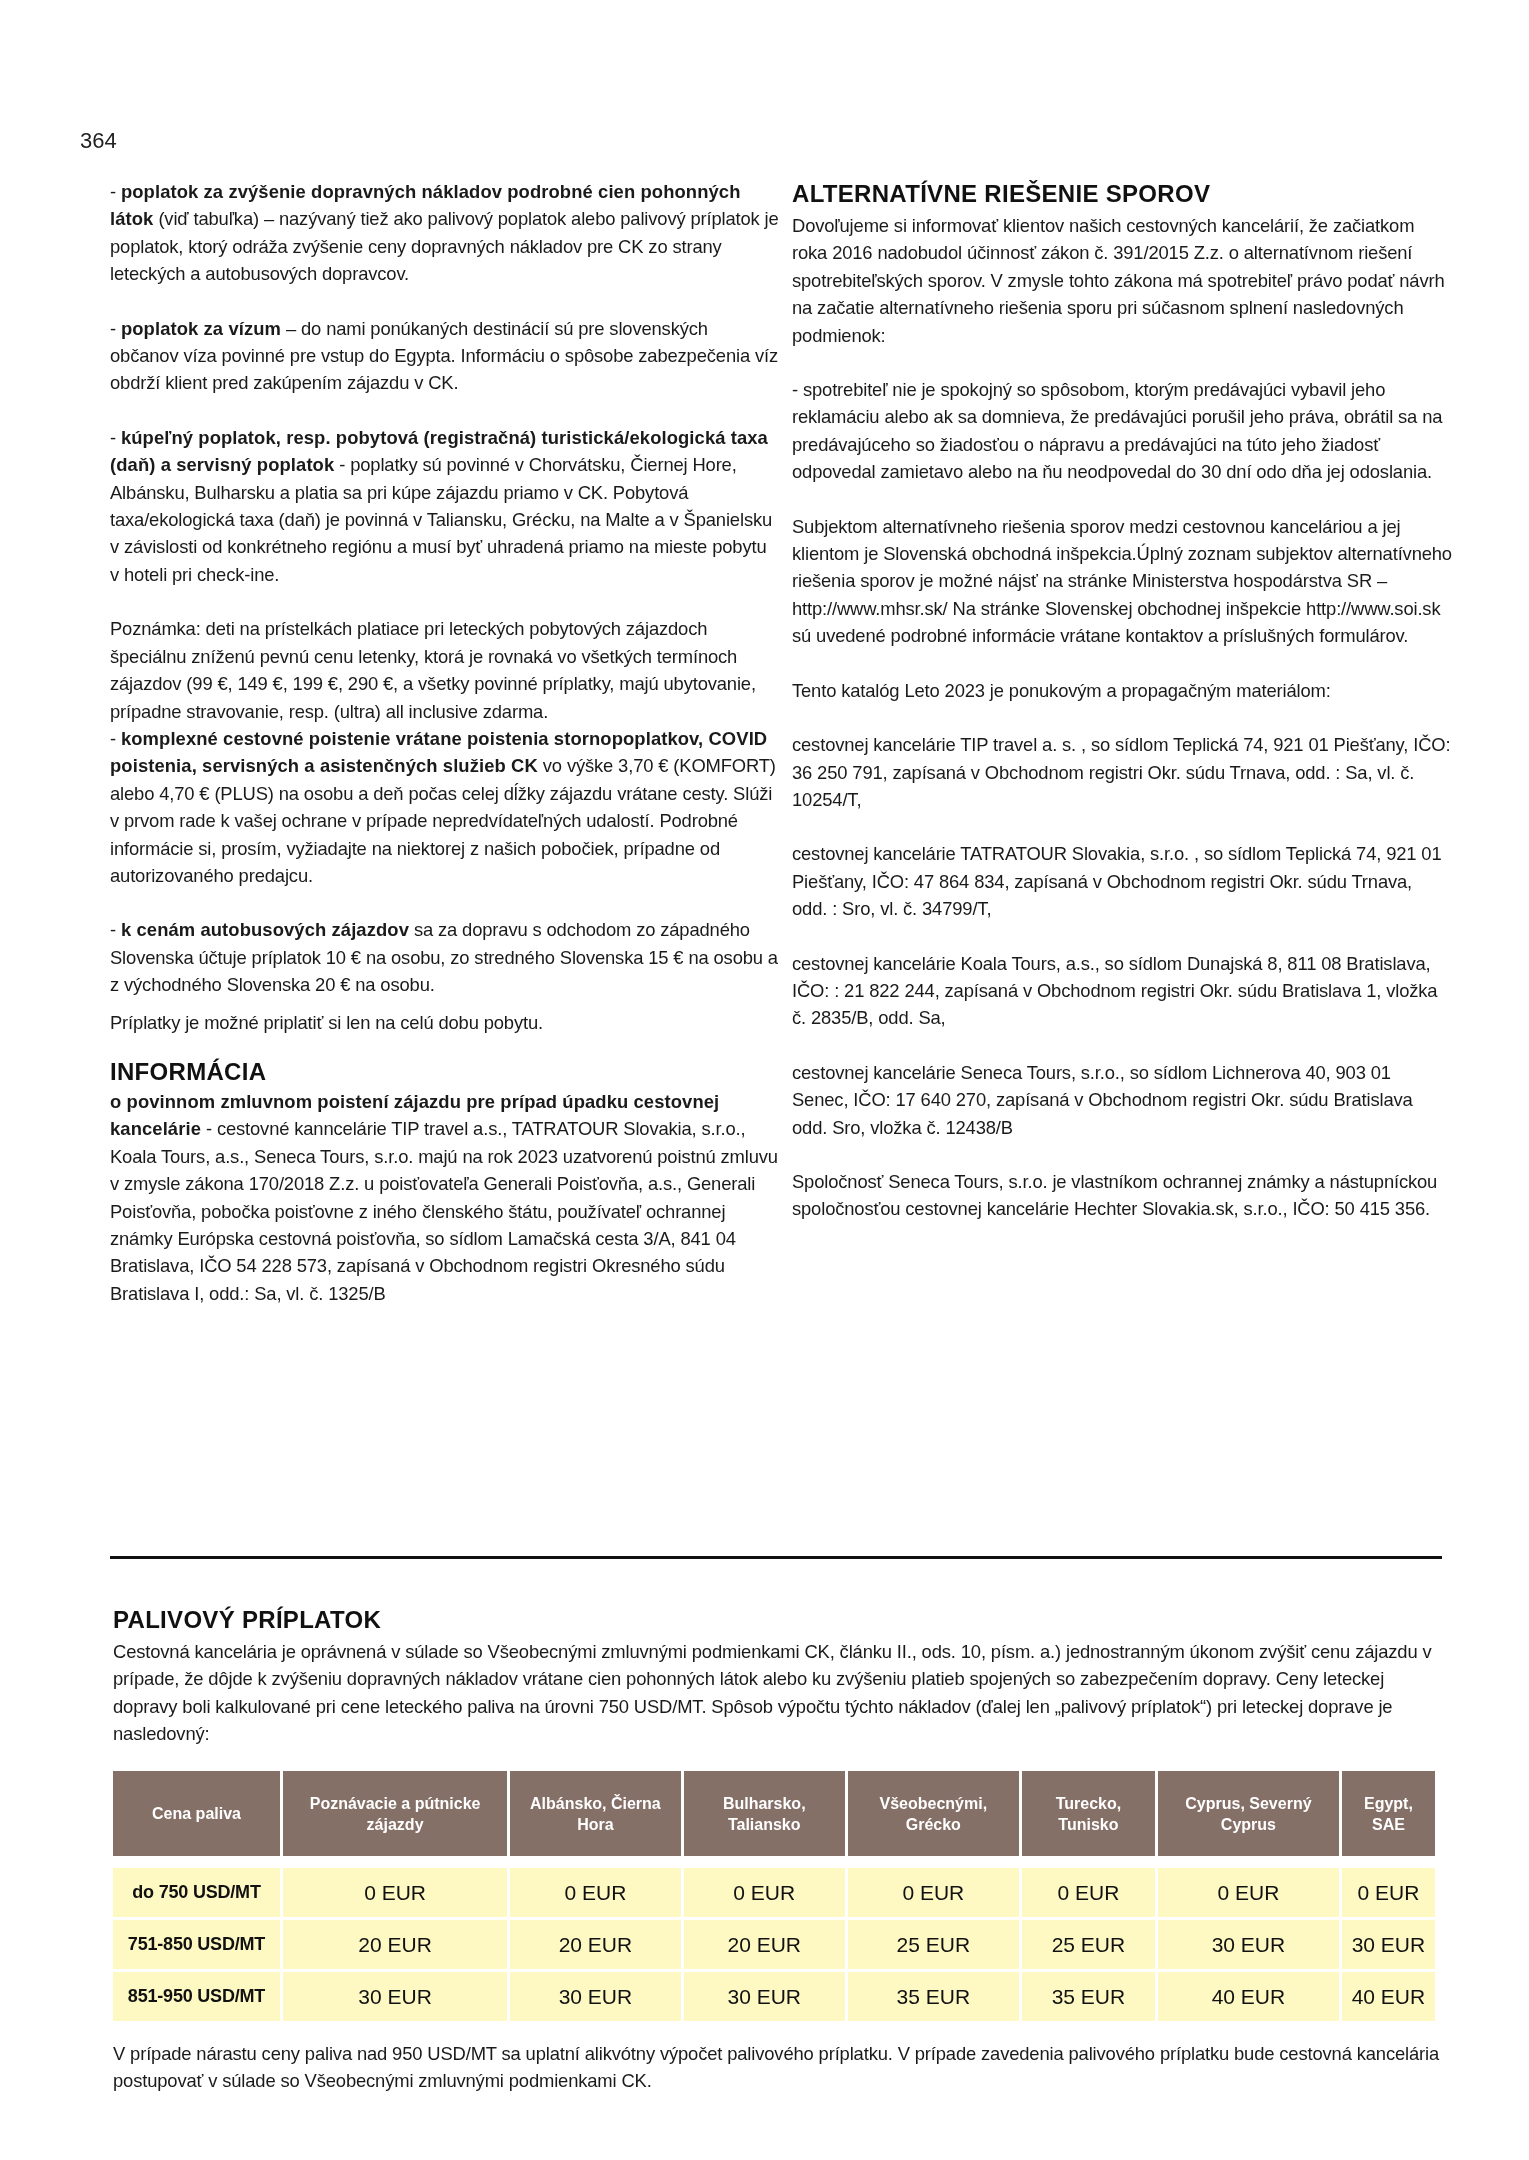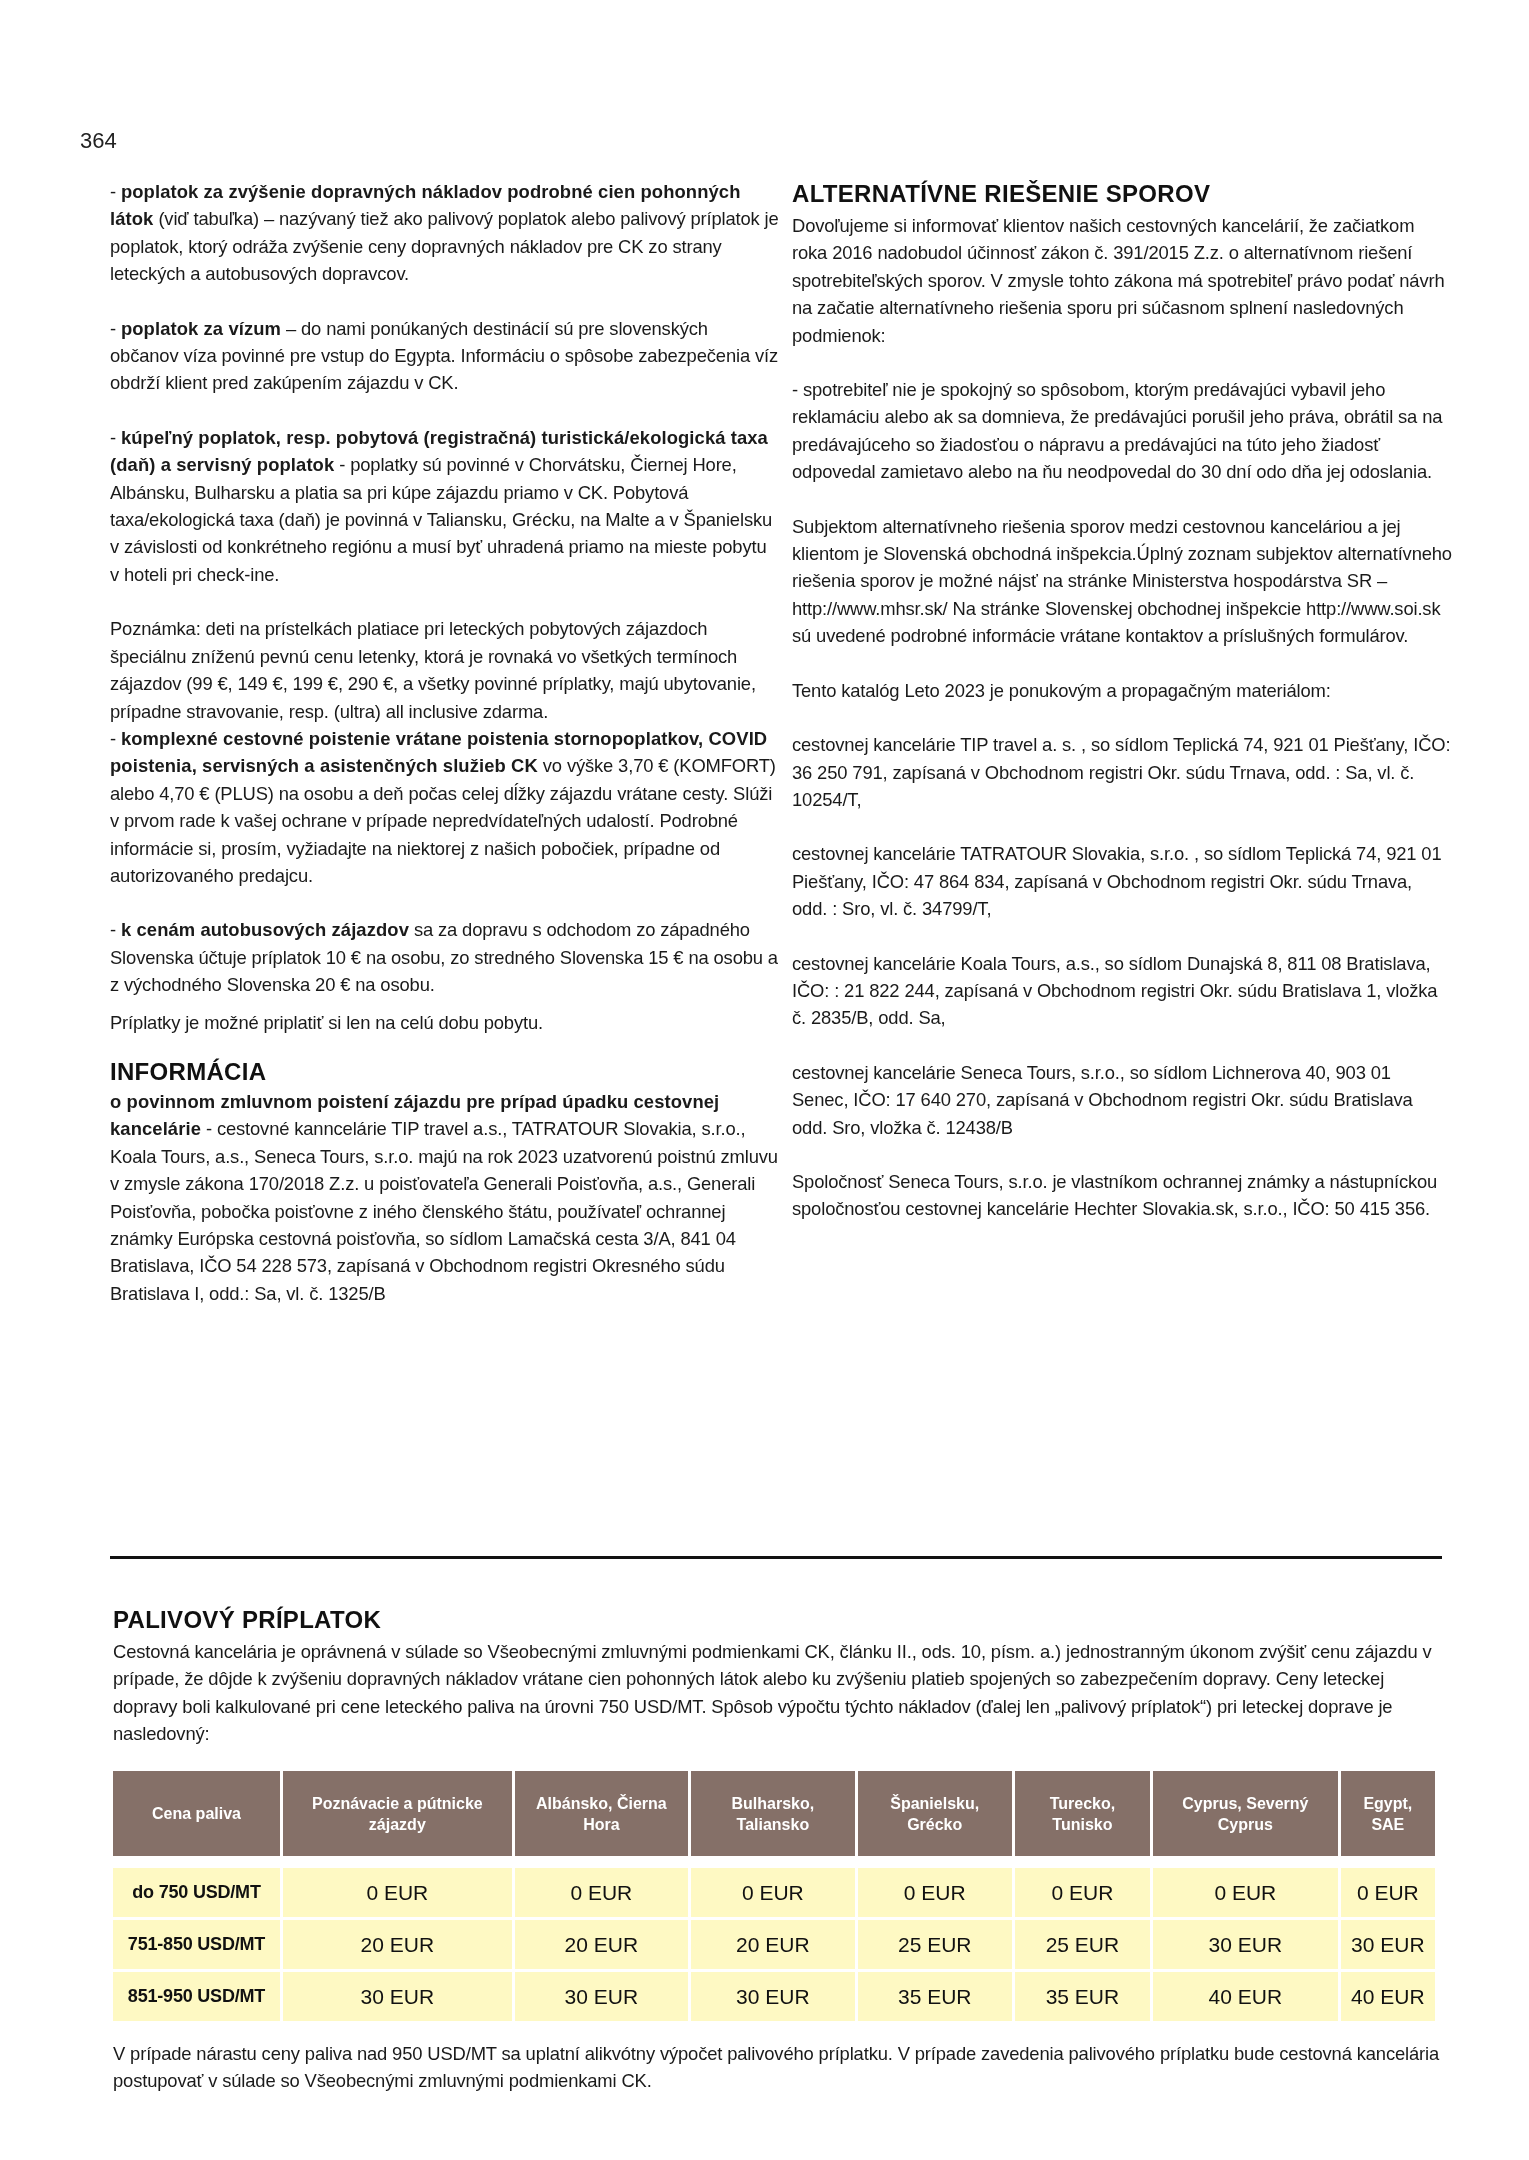--- a/index.html
+++ b/index.html
@@ -107,21 +107,21 @@
   <p>Cestovná kancelária je oprávnená v súlade so Všeobecnými zmluvnými podmienkami CK, článku II., ods. 10, písm. a.) jednostranným úkonom zvýšiť cenu zájazdu v prípade, že dôjde k zvýšeniu dopravných nákladov vrátane cien pohonných látok alebo ku zvýšeniu platieb spojených so zabezpečením dopravy. Ceny leteckej dopravy boli kalkulované pri cene leteckého paliva na úrovni 750 USD/MT. Spôsob výpočtu týchto nákladov (ďalej len „palivový príplatok“) pri leteckej doprave je nasledovný:</p>
 </div>
 
 <table class="fuel-table">
   <thead>
     <tr>
       <th style="width:167px">Cena paliva</th>
       <th>Poznávacie a pútnicke zájazdy</th>
       <th>Albánsko, Čierna Hora</th>
       <th>Bulharsko, Taliansko</th>
-      <th>Španielsku, Grécko</th>
+      <th>Všeobecnými, Grécko</th>
       <th>Turecko, Tunisko</th>
       <th>Cyprus, Severný Cyprus</th>
       <th>Egypt, SAE</th>
     </tr>
   </thead>
   <tbody>
     <tr class="spacer">
         <td colspan="8"></td>
       </tr>
     <tr>

